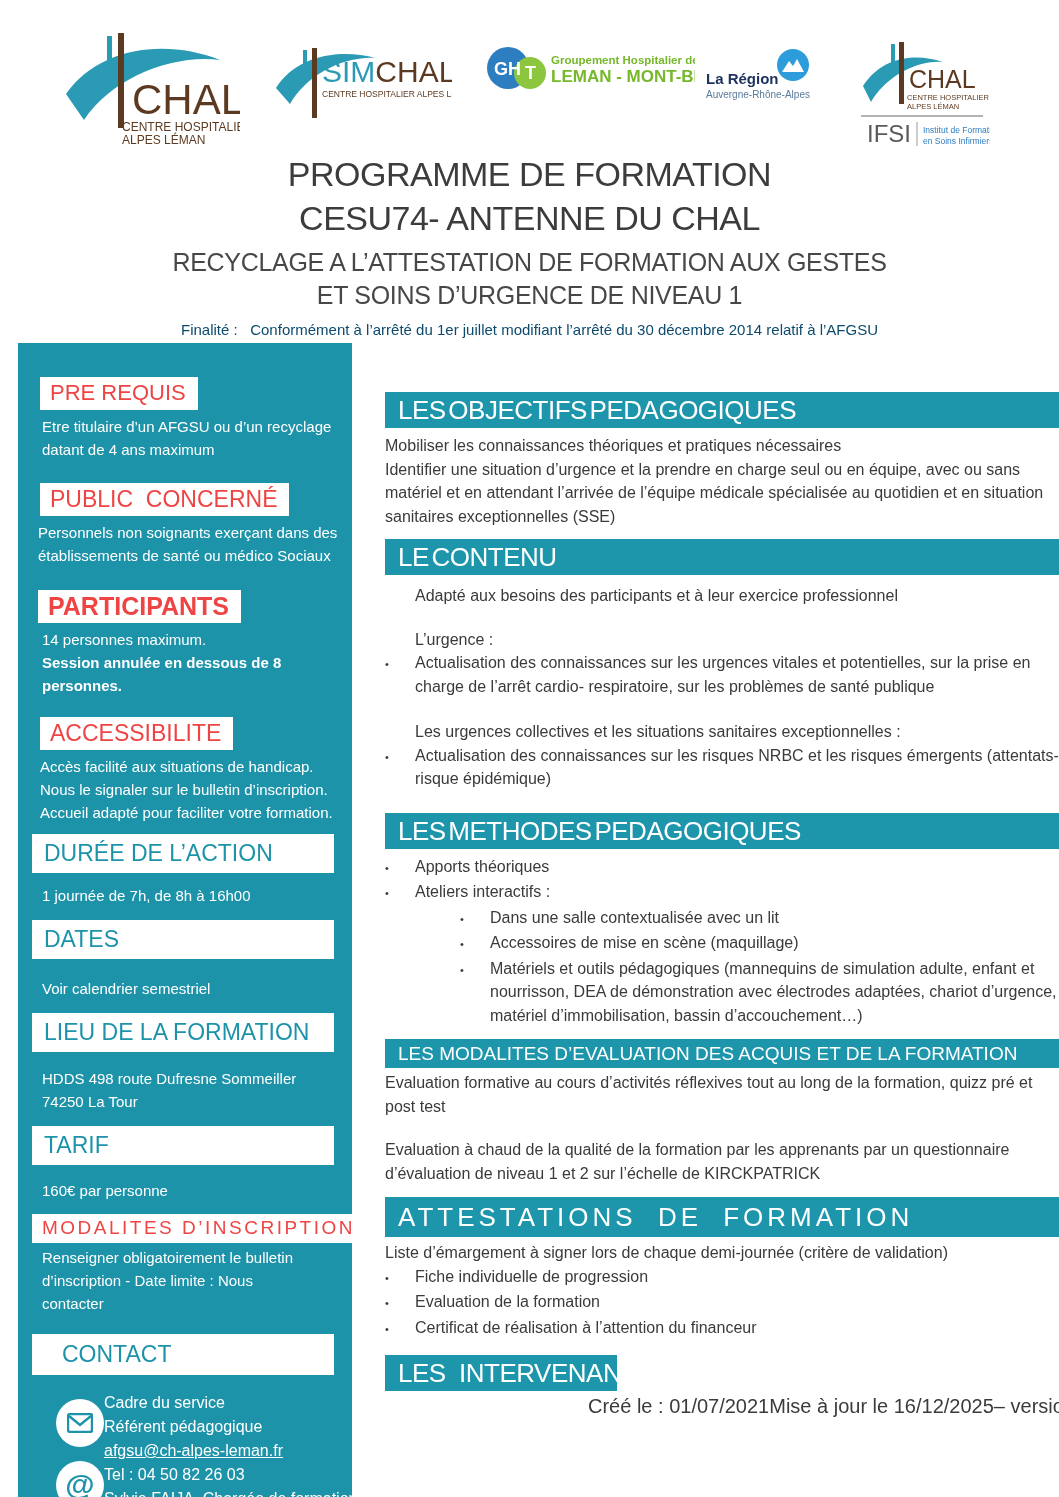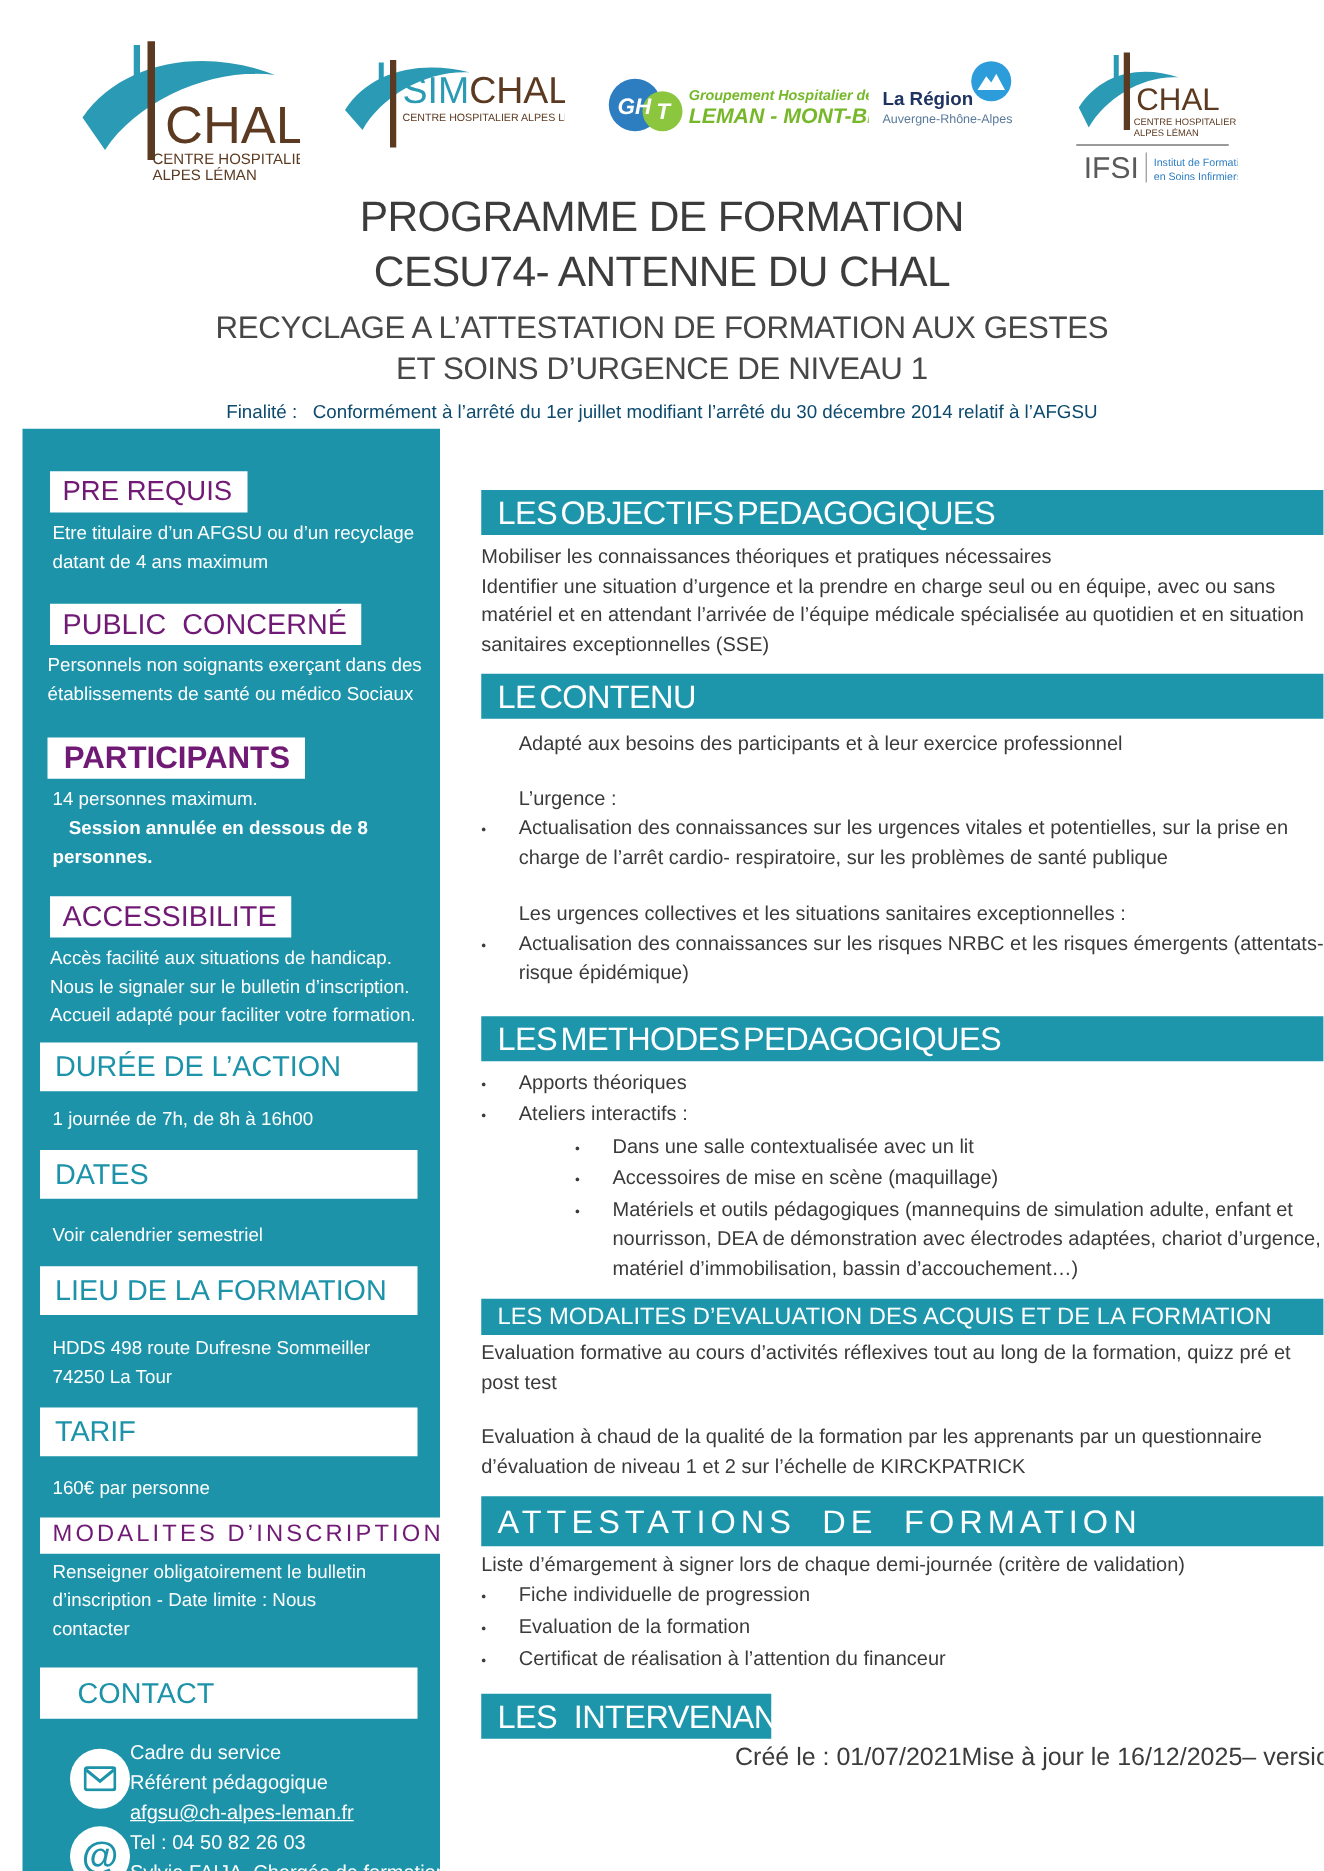--- a/index.html
+++ b/index.html
@@ -5,39 +5,39 @@
   html,body{margin:0;padding:0;background:#fff;}
   .page{position:relative;width:1059px;height:1497px;background:#fff;overflow:hidden;
         font-family:"Liberation Sans",sans-serif;color:#3b3b3b;}
   svg text{font-family:"Liberation Sans",sans-serif;}
 
   
   .logos{position:absolute;top:28px;left:0;width:100%;height:125px;}
   .logo{position:absolute;top:0;}
   .logo-chal{left:60px;}
   .logo-simchal{left:272px;top:12px;}
-  .logo-ght{left:485px;top:28px;font-style:italic;}
+  .logo-ght{left:485px;top:12px;}
   .logo-region{left:700px;top:20px;}
   .logo-ifsi{left:855px;top:8px;}
 
   
   .titleblock{position:absolute;top:152px;left:0;width:100%;text-align:center;}
   .title-main{font-size:34px;line-height:44px;color:#3c3c3c;letter-spacing:-.5px;}
   .title-sub{font-size:25px;line-height:33px;color:#474747;letter-spacing:-.3px;margin-top:6px;}
   .finality{font-size:15px;color:#0c4a6e;margin-top:9px;white-space:pre;}
 
   
   .sidebar{position:absolute;left:18px;top:343px;width:334px;height:1154px;
            background:#1d93a9;color:#fff;overflow:hidden;}
-  .chip{display:inline-block;background:#fff;color:#701a75;font-size:22px;line-height:30px;
+  .chip{display:inline-block;background:#fff;color:#ef4444;font-size:22px;line-height:30px;
         padding:1px 12px 2px 10px;margin-left:22px;white-space:pre;}
   .sbar{display:block;background:#fff;color:#1d93a9;font-size:23px;line-height:36px;
         margin:0 18px 0 14px;padding:1px 0 2px 12px;white-space:pre;}
   .sbody{font-size:15px;line-height:23px;padding:5px 8px 0 24px;}
-  .bold{font-weight:bold;padding-left:13px;}
+  .bold{font-weight:bold;}
   .ls-wide{letter-spacing:2.5px;font-size:19px;line-height:26px;}
   .contact-wrap{position:relative;margin-top:10px;padding:6px 4px 0 86px;font-size:16px;line-height:24px;}
   .contact-line{white-space:nowrap;}
   .contact-link{text-decoration:underline;cursor:pointer;}
   .cicon{position:absolute;left:38px;width:48px;height:48px;border-radius:50%;background:#fff;
          display:flex;align-items:center;justify-content:center;}
   .cicon svg{display:block;}
   .cicon-at{font-size:30px;font-weight:bold;color:#1d93a9;}
 
   

